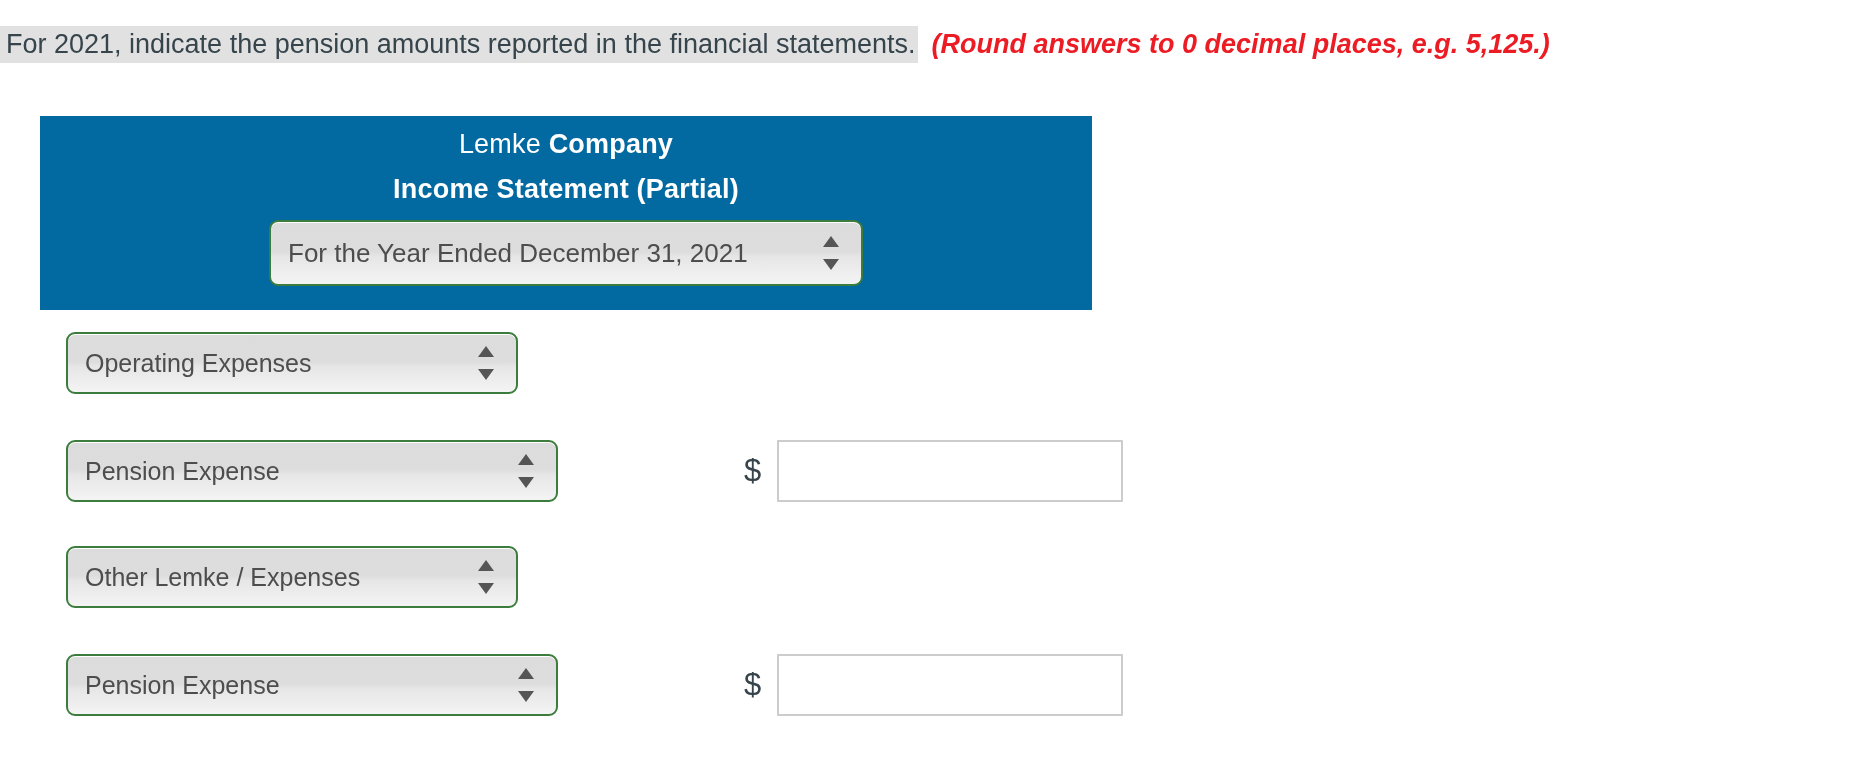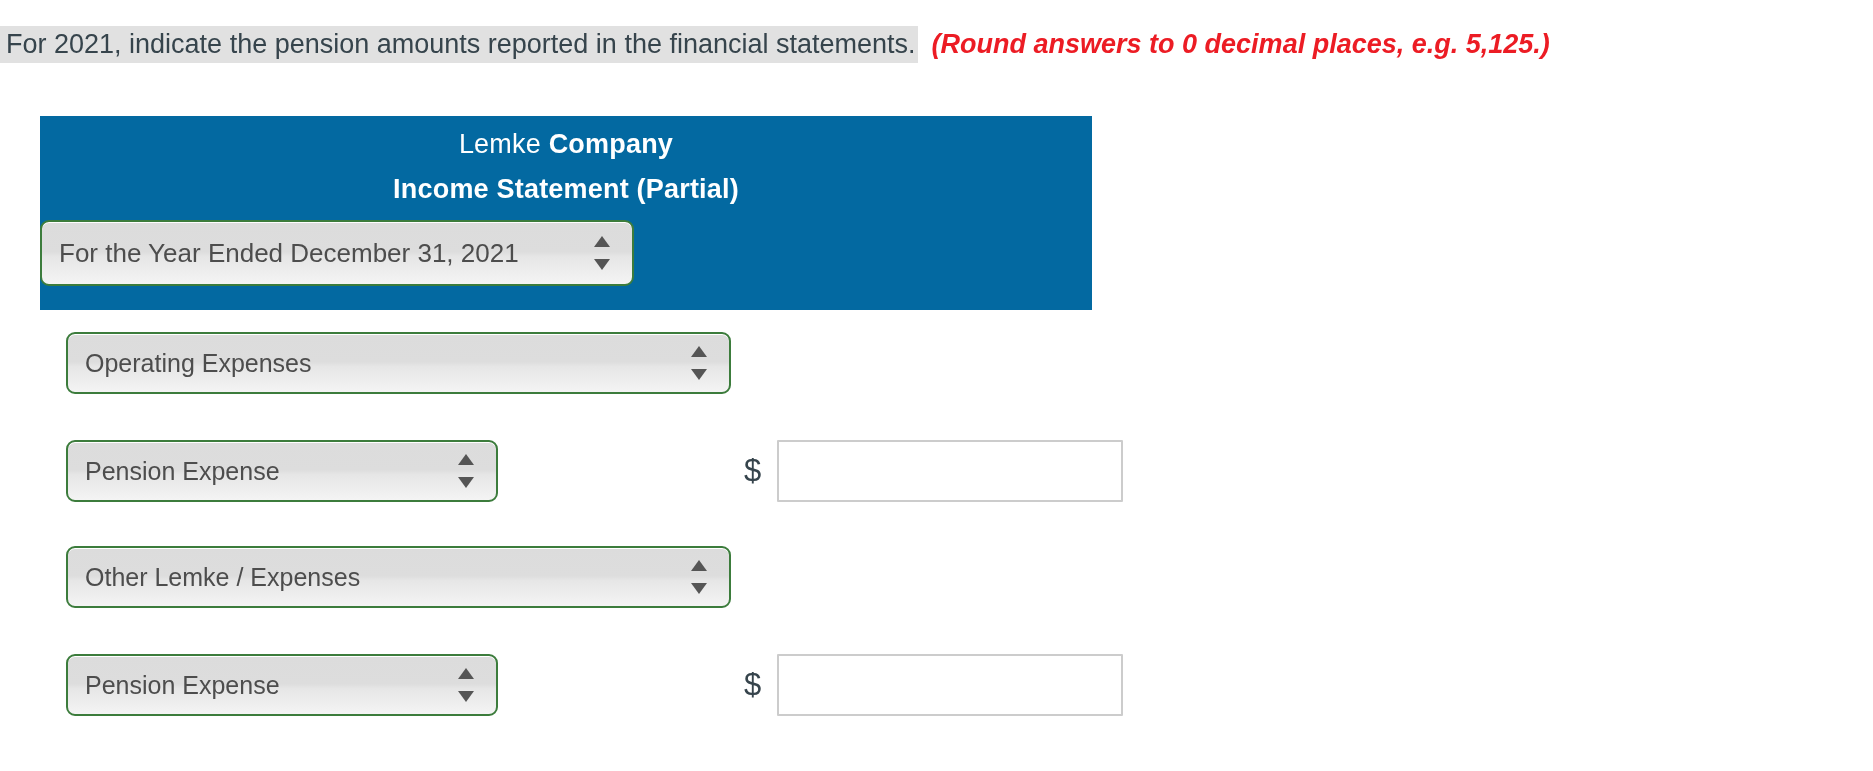--- a/index.html
+++ b/index.html
@@ -58,21 +58,21 @@
     font-size: 27px;
     line-height: 45px;
     letter-spacing: .2px;
   }
   .stmt-title-line .light { font-weight: 400; }
   .stmt-title-line .bold  { font-weight: bold; }
   .stmt-title-line.second { font-weight: bold; font-size: 27px; }
 
   .period-wrap {
     display: flex;
-    justify-content: flex-start;
+    justify-content: center;
     margin-top: 8px;
   }
 
   
   .sel {
     position: relative;
     box-sizing: border-box;
     height: 62px;
     border: 2px solid #3c7c3c;
     border-radius: 9px;
@@ -123,22 +123,22 @@
     position: absolute;
     left: 66px;
     display: flex;
     align-items: center;
   }
   .row-1 { top: 332px; }
   .row-2 { top: 440px; }
   .row-3 { top: 546px; }
   .row-4 { top: 654px; }
 
-  .sel-wide   { width: 665px; }
-  .sel-narrow { width: 432px; }
+  .sel-wide   { width: 452px; }
+  .sel-narrow { width: 492px; }
 
   .amount-group {
     position: absolute;
     left: 678px;
     display: flex;
     align-items: center;
   }
   .dollar {
     font-size: 31px;
     color: #36444c;

